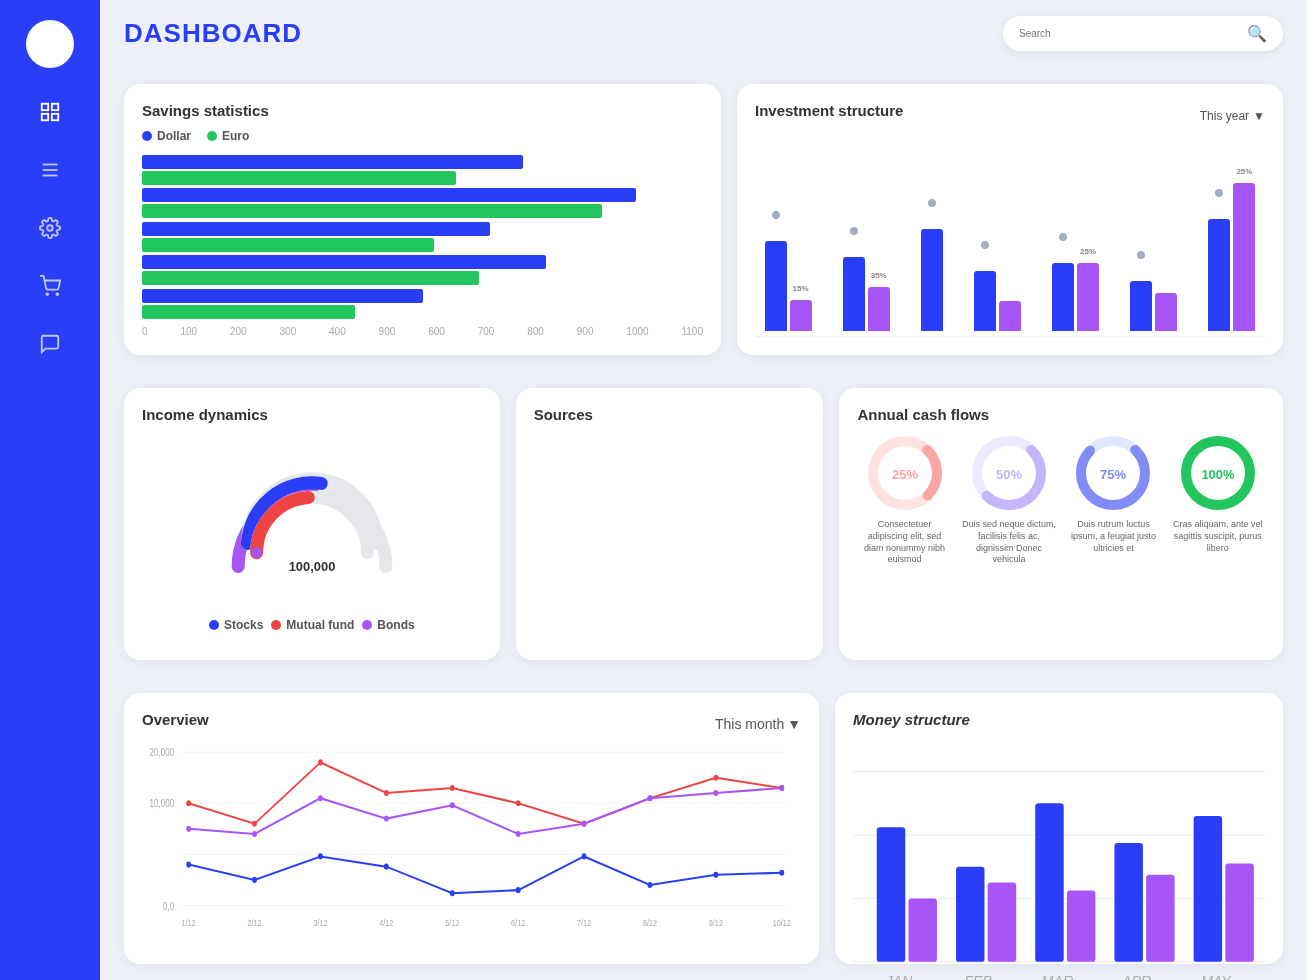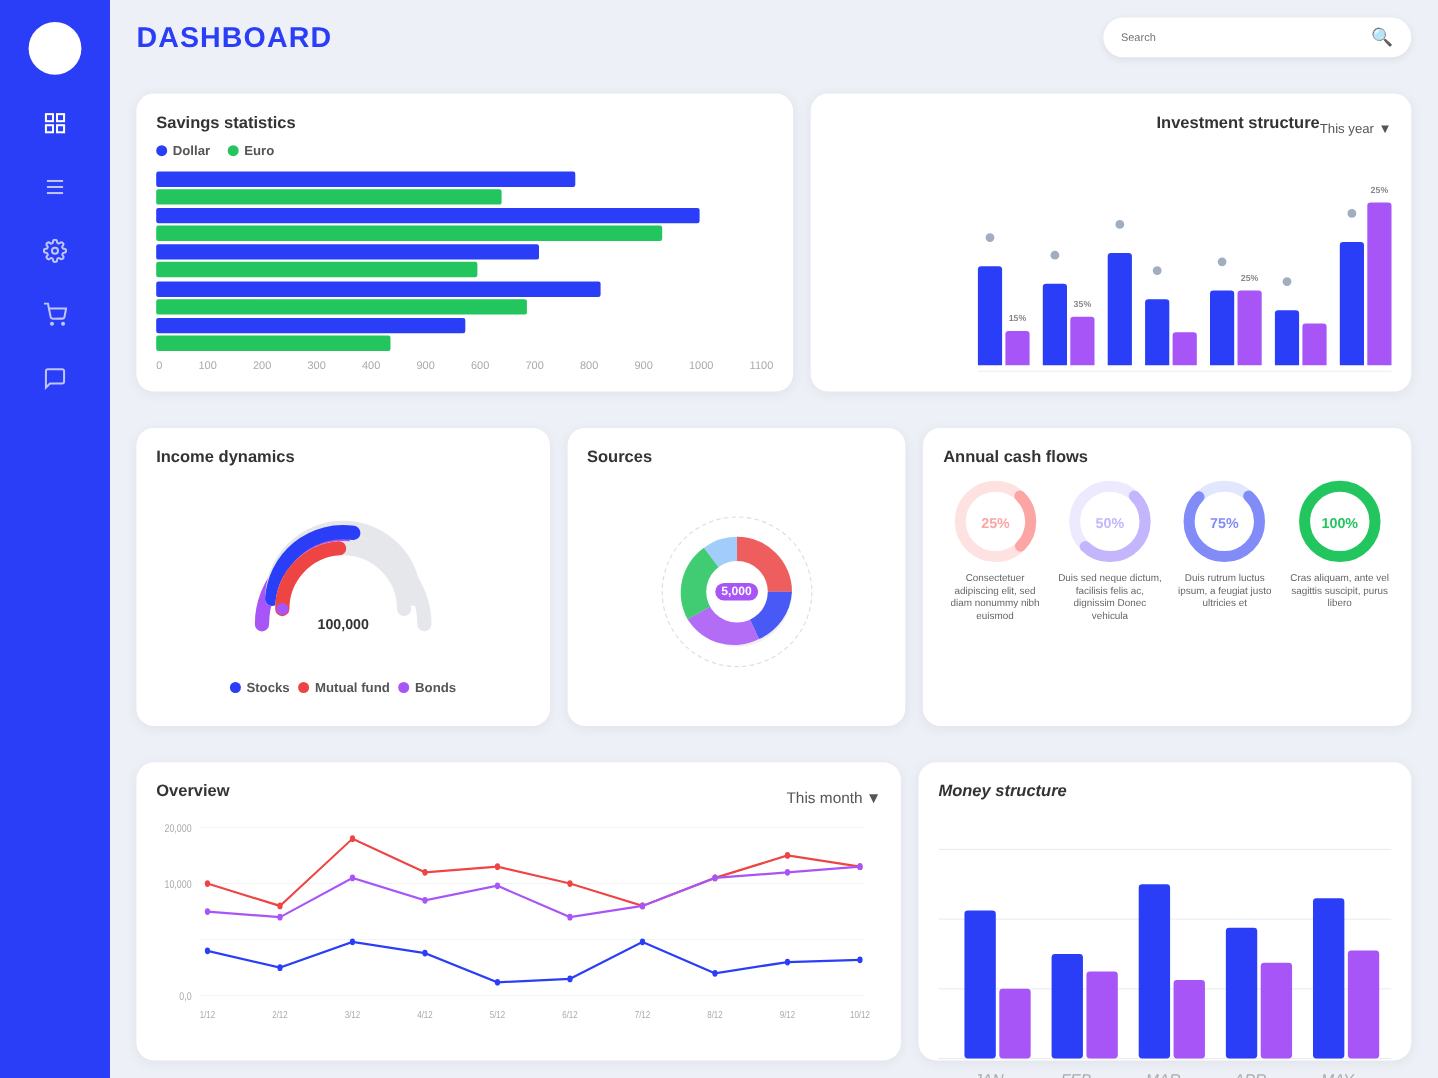--- a/index.html
+++ b/index.html
@@ -93,21 +93,21 @@
     .card-title {
       font-size: 15px;
       font-weight: 600;
       color: #333;
       margin-bottom: 10px;
     }
 
     
     .row1 { height: 310px; }
     .card-savings { flex: 1.1; }
-    .card-investment { flex: 1; align-items: flex-end; }
+    .card-investment { flex: 1; }
 
     
     .legend { display: flex; gap: 16px; margin-bottom: 10px; font-weight: bold; }
     .legend-item { display: flex; align-items: center; gap: 5px; font-size: 12px; color: #555; }
     .legend-dot { width: 10px; height: 10px; border-radius: 50%; }
 
     
     .hbar-chart { flex: 1; display: flex; flex-direction: column; justify-content: space-around; }
     .hbar-row { display: flex; flex-direction: column; gap: 2px; }
     .hbar { height: 14px; border-radius: 2px; }
@@ -383,46 +383,20 @@
         </div>
         <div class="legend-item">
           <div class="legend-dot" style="background:#a855f7"></div>
           <span>Bonds</span>
         </div>
       </div>
     </div>
 
     <div class="card card-sources">
       <div class="card-title">Sources</div>
-      <div class="chart-center">
-        <div style="position:relative;width:150px;height:150px;">
-          <svg width="150" height="150" viewBox="0 0 150 150">
-
-            <circle cx="75" cy="75" r="50" fill="#f0f0f0"></circle>
-
-            <path d="M75,75 L75,25 A50,50 0 0,1 125,75 Z" fill="#ef4444" opacity="0.85"></path>
-
-            <path d="M75,75 L125,75 A50,50 0 0,1 95,118 Z" fill="#2b3ef7" opacity="0.85"></path>
-
-            <path d="M75,75 L95,118 A50,50 0 0,1 30,100 Z" fill="#a855f7" opacity="0.85"></path>
-
-            <path d="M75,75 L30,100 A50,50 0 0,1 45,35 Z" fill="#22c55e" opacity="0.85"></path>
-
-            <path d="M75,75 L45,35 A50,50 0 0,1 75,25 Z" fill="#93c5fd" opacity="0.85"></path>
-
-            <circle cx="75" cy="75" r="28" fill="white"></circle>
-
-            <circle cx="75" cy="75" r="68" fill="none" stroke="#ddd" stroke-width="1" stroke-dasharray="4 3"></circle>
-          </svg>
-          
-          <div style="position:absolute;top:50%;left:50%;transform:translate(-50%,-50%);text-align:center;">
-            <div style="font-size:11px;font-weight:700;background:#a855f7;color:white;padding:2px 6px;border-radius:8px;">5,000</div>
-          </div>
-        </div>
-      </div>
     </div>
 
     <div class="card card-cashflows">
       <div class="card-title">Annual cash flows</div>
       <div class="cashflow-grid">
 
         <div class="cashflow-item">
           <svg width="80" height="80" viewBox="0 0 80 80">
             <circle cx="40" cy="40" r="32" fill="none" stroke="#fee2e2" stroke-width="10"></circle>
             <circle cx="40" cy="40" r="32" fill="none" stroke="#fca5a5" stroke-width="10" stroke-dasharray="50 150" stroke-dashoffset="25" stroke-linecap="round"></circle>

